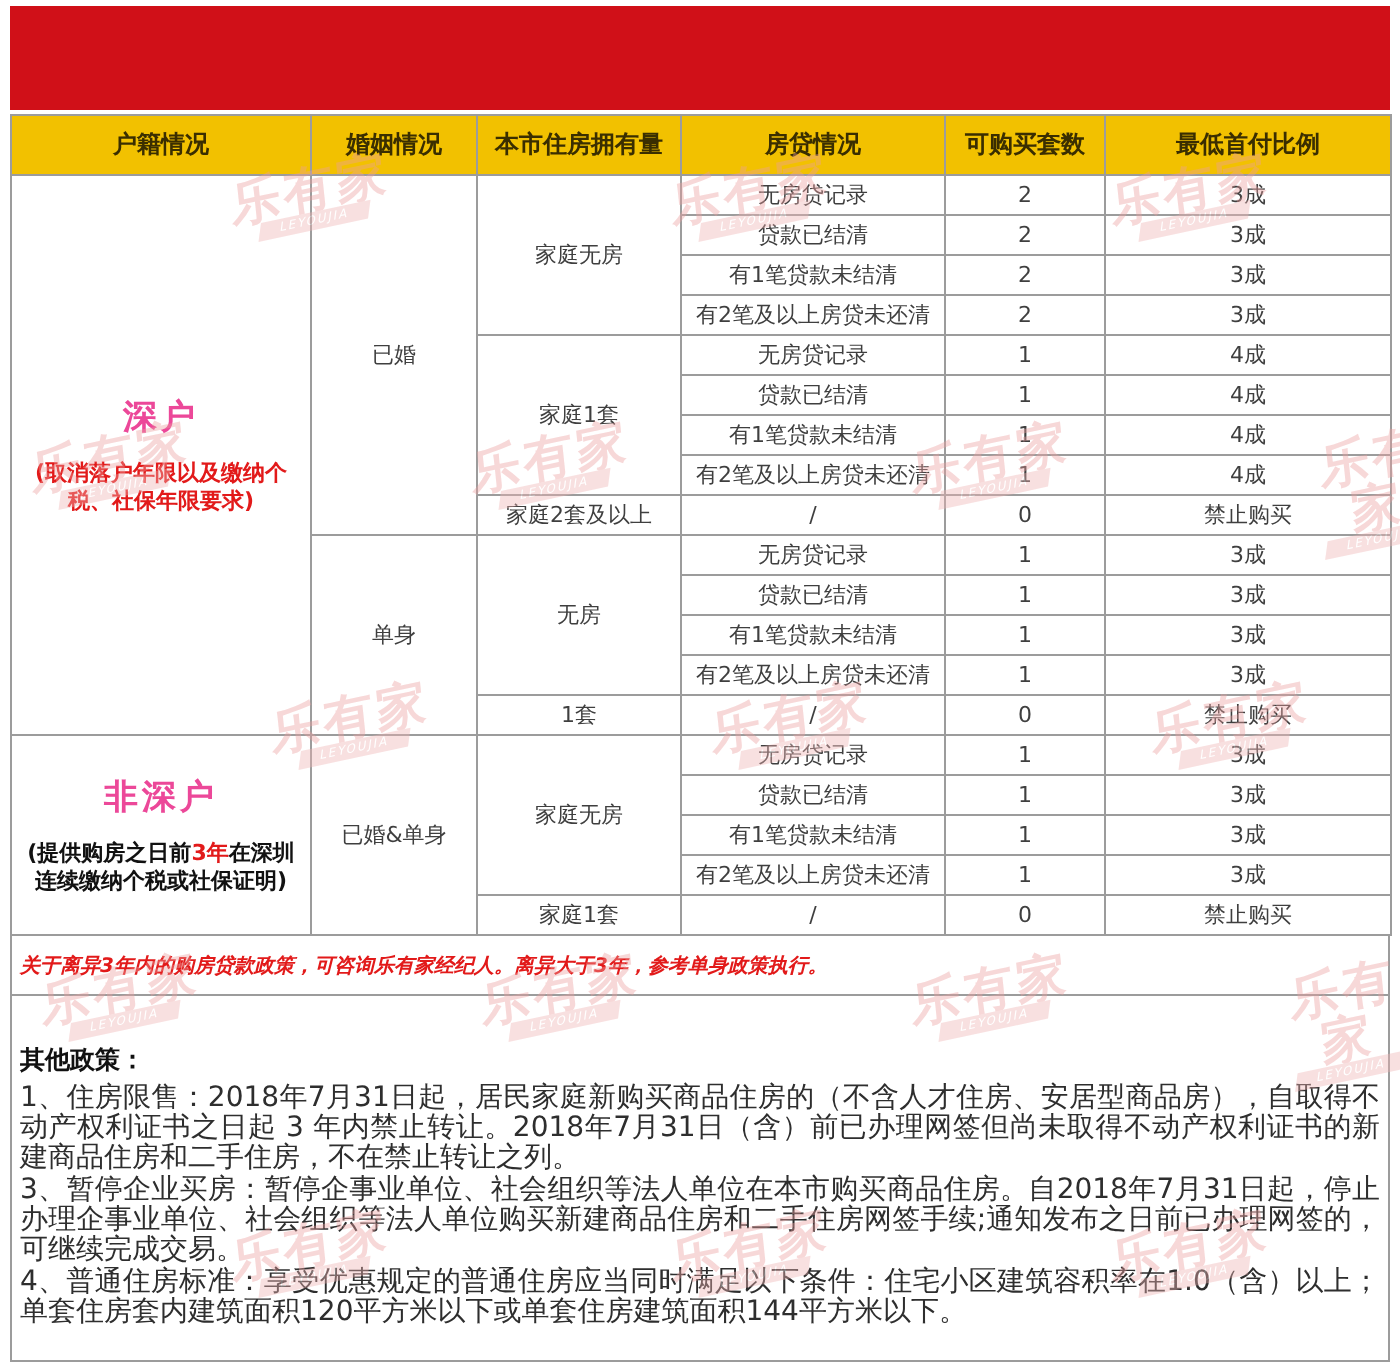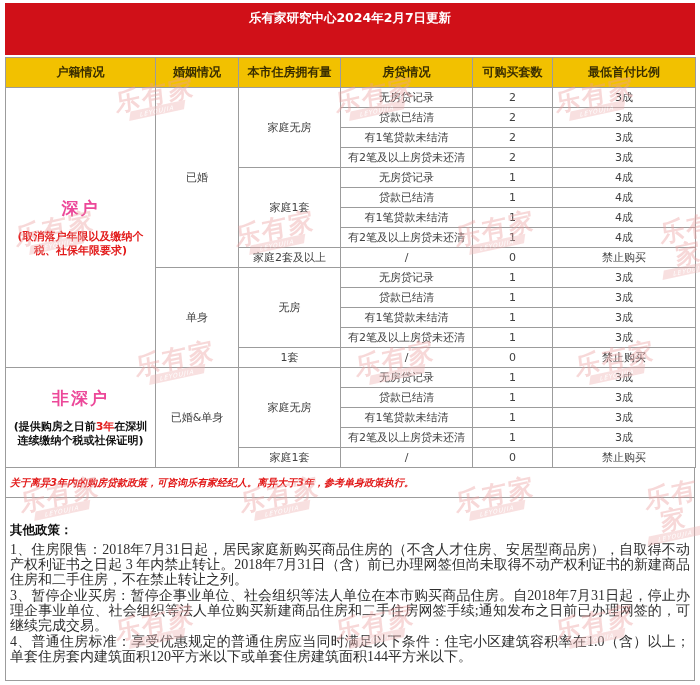--- a/index.html
+++ b/index.html
@@ -34,38 +34,37 @@
   .hukou-note .red{color:var(--note-red);text-align:right;}
   td.marital,td.ownership{font-size:11px;}
 
   
   .divorce-box{width:690px;height:30px;border:1px solid var(--border);border-top:none;
     display:flex;align-items:center;padding-left:4px;}
   .divorce-box span{color:var(--note-red);font-size:10px;font-weight:bold;font-style:italic;}
 
   
   .other-box{width:690px;height:183px;border:1px solid var(--border);border-top:none;
-    padding:24px 4px 0 4px;color:#2e2e2e;font-family:Liberation Serif, serif;}
+    padding:24px 4px 0 4px;color:#2e2e2e;}
   .other-heading{font-size:12.5px;font-weight:bold;color:#111;margin-bottom:3px;}
   .policy-item{font-size:14px;line-height:15px;text-align:justify;margin-bottom:1px;}
 
   
   .wm{position:absolute;z-index:5;pointer-events:none;opacity:.40;
     transform:rotate(-12deg) skewX(-6deg);text-align:center;}
   .wm-text{font-size:25px;font-weight:bold;color:#ec9f9f;letter-spacing:2px;line-height:25px;}
   .wm-badge{margin:-1px auto 0;width:56px;height:9px;background:#efb3b3;color:#fff;
     font-size:6px;line-height:9px;transform:skewX(-14deg);letter-spacing:1px;}
 </style>
 </head>
 <body>
 
 <div class="page">
 
   <div class="titlebar">
-    <div class="sub-title">乐有家研究中心2024年2月7日更新</div>
   </div>
 
   <table class="policy">
     <colgroup>
       <col style="width:150px">
         <col style="width:83px">
         <col style="width:102px">
       <col style="width:132px">
         <col style="width:80px">
         <col style="width:143px">

